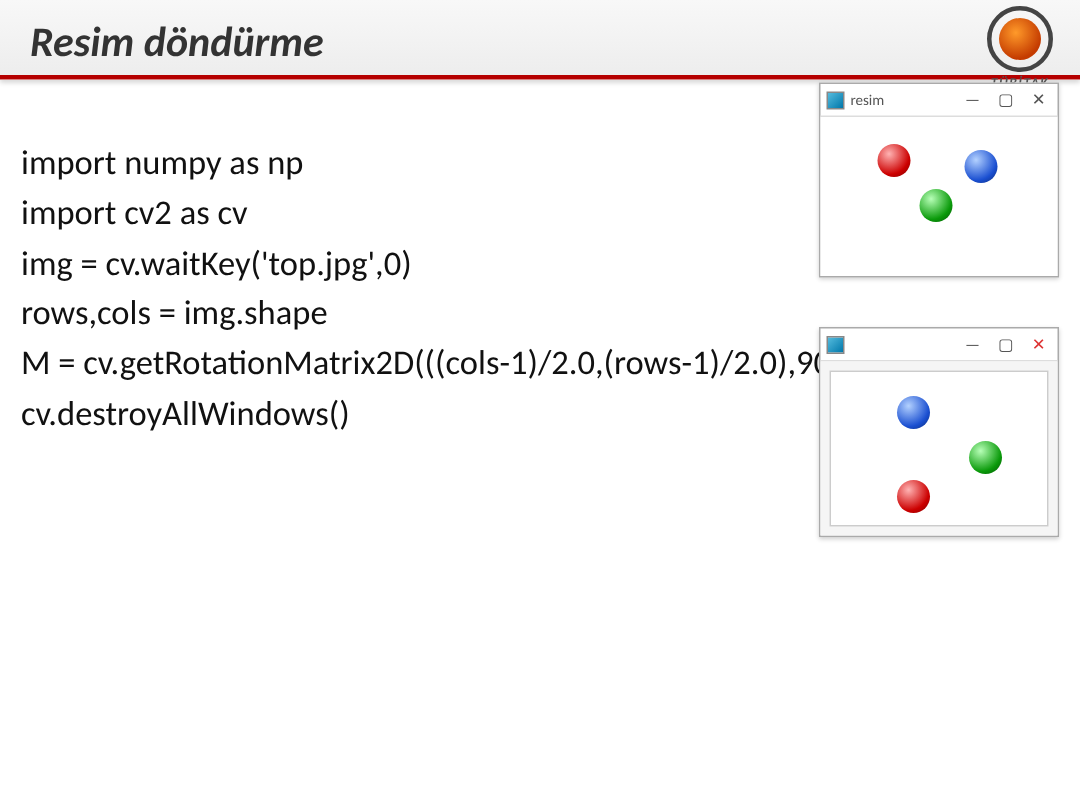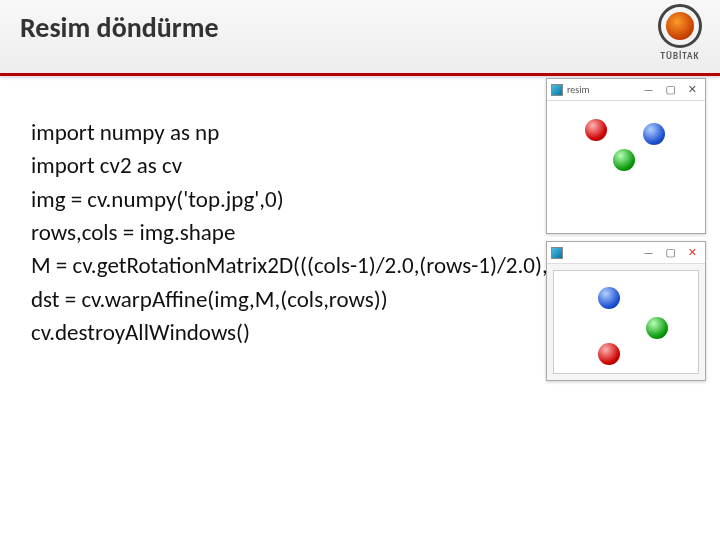--- a/index.html
+++ b/index.html
@@ -6,24 +6,25 @@
   body {
     width: 720px;
     height: 540px;
     background: #fff;
     font-family: "Segoe UI", "Calibri", sans-serif;
     position: relative;
     overflow: hidden;
   }
   .header {
     position: relative;
-    height: 76px;
+    height: 53px;
     background: linear-gradient(180deg, #f8f8f8 0%, #ededed 100%);
     border-bottom: 3px solid #b50000;
     box-shadow: 0 2px 3px rgba(0,0,0,0.15);
+    font-style: italic;
   }
   .header-title {
     position: absolute;
     left: 20px;
     top: 10px;
     font-size: 28px;
     font-weight: 600;
     color: #333;
   }
   .logo-wrap {
@@ -59,32 +60,32 @@
     padding: 40px 18px 10px 14px;
     position: relative;
     height: calc(100% - 60px);
   }
   .code {
     font-size: 23px;
     line-height: 1.45;
     color: #111;
     font-family: "Calibri", "Segoe UI", sans-serif;
   }
-  .code div { white-space: pre-wrap; margin-left: 17px; }
+  .code div { white-space: pre-wrap; }
   .thumb {
     position: absolute;
     background: #fff;
     border: 1px solid #aaa;
     box-shadow: 0 1px 3px rgba(0,0,0,0.2);
   }
   .thumb1 {
     right: 14px;
     top: 2px;
     width: 160px;
-    height: 156px;
+    height: 130px;
   }
   .thumb2 {
     right: 14px;
     top: 165px;
     width: 160px;
     height: 140px;
   }
   .titlebar {
     height: 22px;
     border-bottom: 1px solid #ddd;
@@ -136,24 +137,23 @@
     </div>
     <div class="logo-text">TÜBİTAK</div>
   </div>
 </div>
 
 <div class="content">
 
   <div class="code">
     <div>import numpy as np</div>
     <div>import cv2 as cv</div>
-    <div>img = cv.numpy('top.jpg',0)</div>
+    <div>img = cv.waitKey('top.jpg',0)</div>
     <div>rows,cols = img.shape</div>
     <div>M = cv.getRotationMatrix2D(((cols-1)/2.0,(rows-1)/2.0),90,1)</div>
-    <div>dst = cv.warpAffine(img,M,(cols,rows))</div>
     <div>cv.destroyAllWindows()</div>
   </div>
 
   <div class="thumb thumb1">
     <div class="titlebar">
       <span class="tb-icon"></span>
       <span>resim</span>
       <span class="spacer"></span>
       <span class="wbtn">—</span>
       <span class="wbtn">▢</span>

